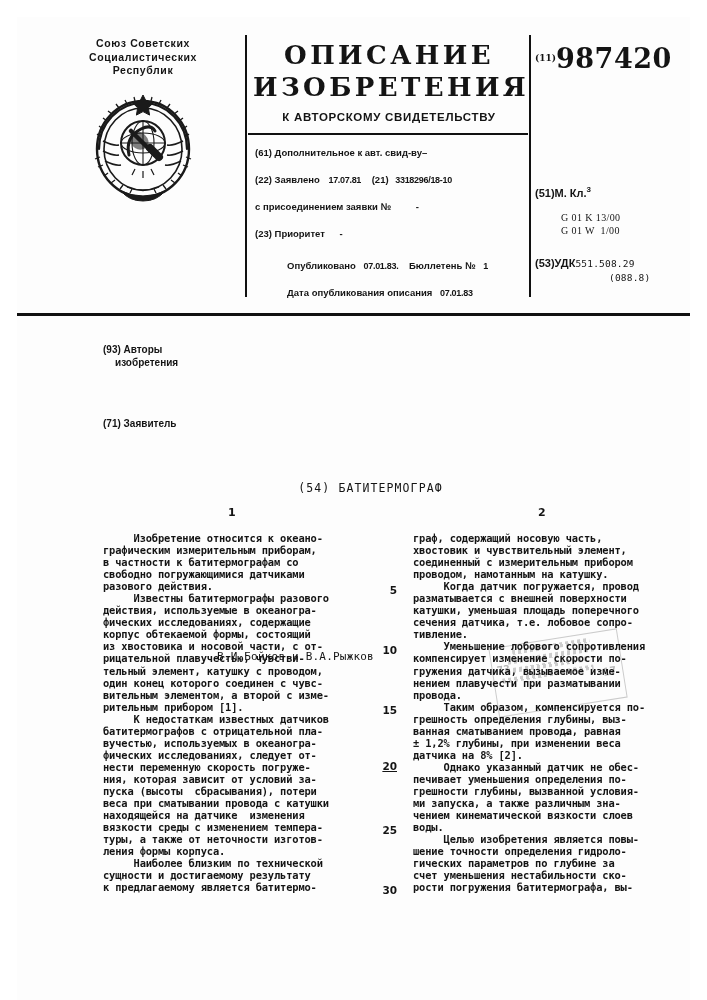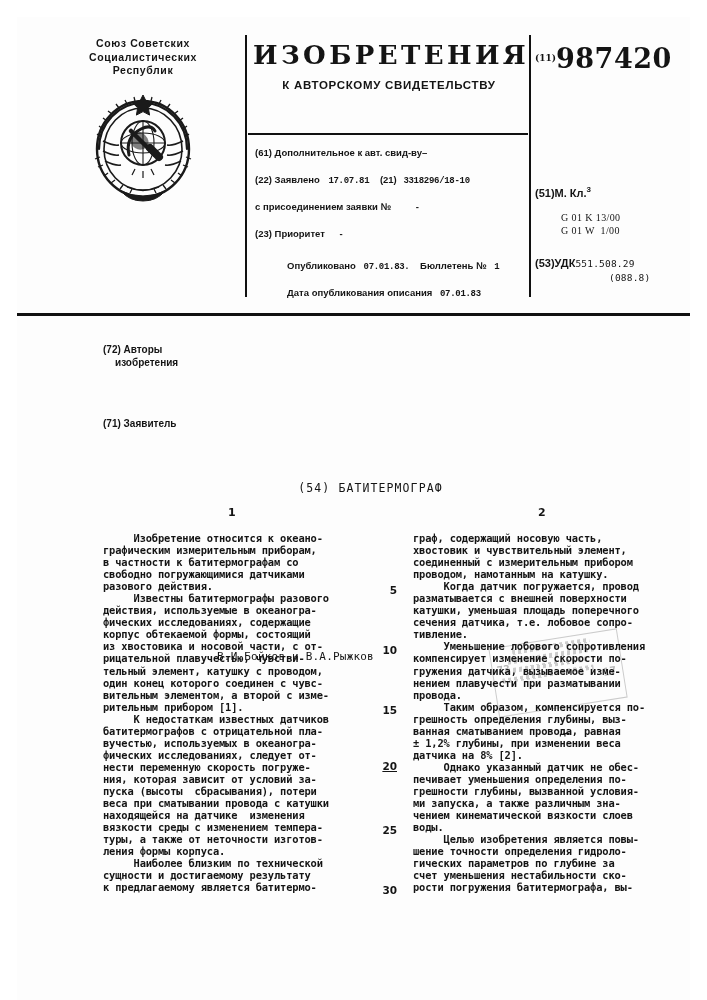--- a/index.html
+++ b/index.html
@@ -109,21 +109,21 @@
   #biblio {
     position: absolute;
     left: 238px; top: 130px;
     width: 276px;
     font-size: 9.5px;
     font-weight: bold;
   }
   .bib-row { position: absolute; white-space: nowrap; }
   .bib-code { font-weight: bold; }
   .bib-val  { font-weight: bold; font-family: "Liberation Sans", sans-serif; }
-  .bib-num  { font-family: Liberation Mono, monospace; font-weight: bold; font-size: 9px; letter-spacing:-0.3px;}
+  .bib-num  { font-family: Liberation Sans, sans-serif; font-weight: bold; font-size: 9px; letter-spacing:-0.3px;}
 
   
   #num-col {
     position: absolute;
     left: 518px; top: 26px;
     width: 189px;
   }
   #patnum-line { white-space: nowrap; }
   #kod-11 {
     font-family: "DejaVu Serif", serif;
@@ -320,20 +320,21 @@
             <g stroke-width="1.2">
               <path d="M44 78 l-3 6 M52 80 l0 7 M60 78 l3 6"></path>
             </g>
           </g>
         </svg>
       </div>
 
     </div>
 
     <div id="title-col">
+      <div class="big-title">ОПИСАНИЕ</div>
       <div class="big-title">ИЗОБРЕТЕНИЯ</div>
       <div class="sub-title">К АВТОРСКОМУ СВИДЕТЕЛЬСТВУ</div>
     </div>
 
     <div id="biblio">
       <div class="bib-row" style="left:0px; top:0px;">
         <span class="bib-code">(61)</span>
         <span class="bib-val">Дополнительное к авт. свид-ву–</span>
       </div>
 
@@ -384,21 +385,21 @@
       <div id="udk-line">
         <span>(53)</span><span>УДК</span><span class="udk-v">551.508.29</span>
       </div>
       <div id="udk-sub">(088.8)</div>
     </div>
   </div>
 
   <div id="authors-block">
 
     <div class="field-label" style="left:86px; top:26px;">
-      <span>(72)</span>
+      <span>(93)</span>
       <span>Авторы</span>
       <span class="lbl2">изобретения</span>
     </div>
 
     <div id="authors-names">В.И.Бойков и В.А.Рыжков</div>
 
     <div class="field-label" style="left:86px; top:100px;">
       <span>(71)</span>
       <span>Заявитель</span>
     </div>

